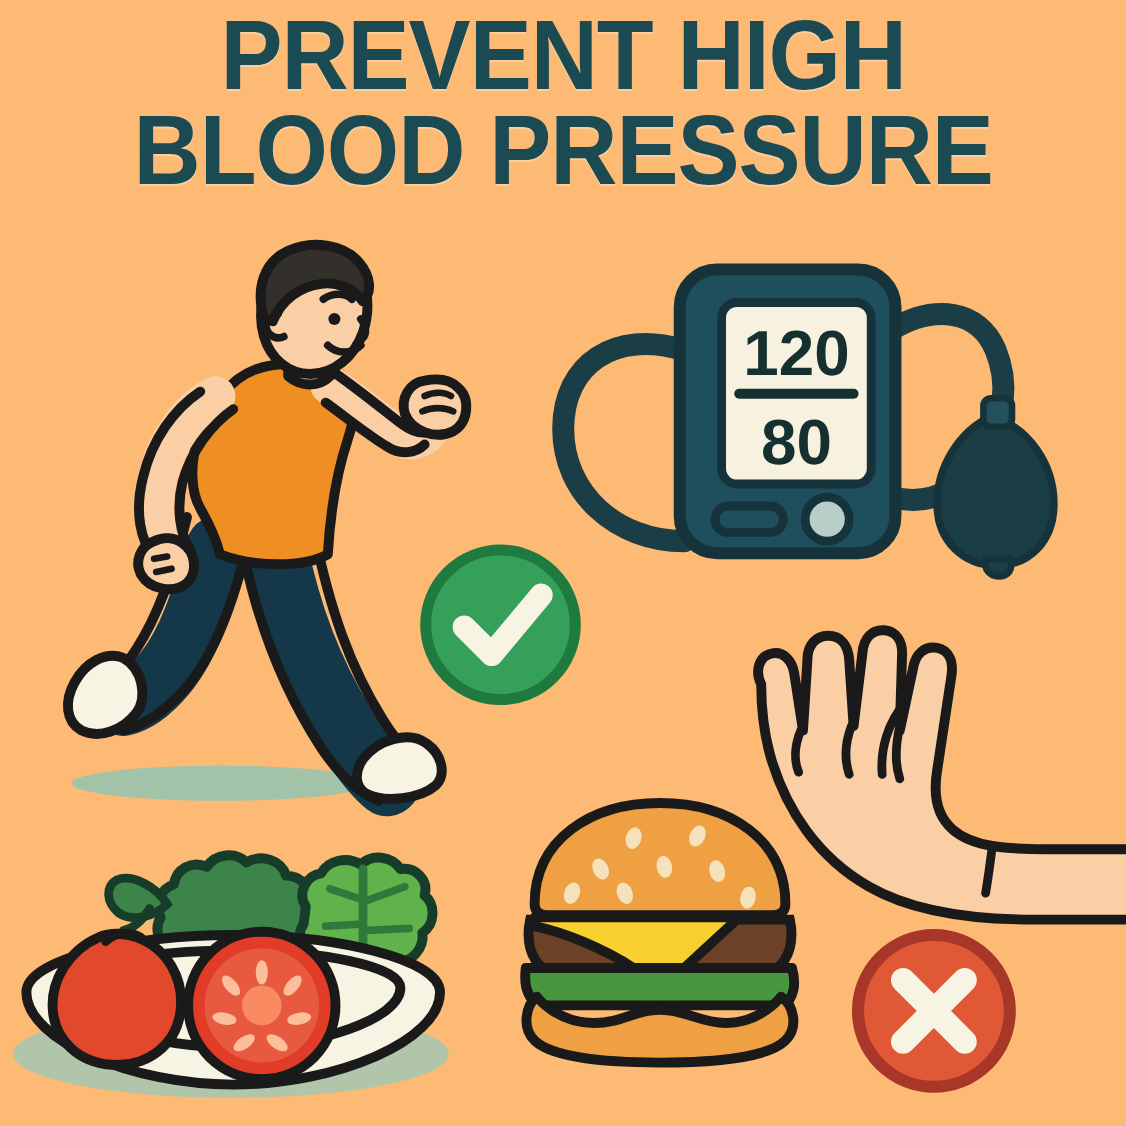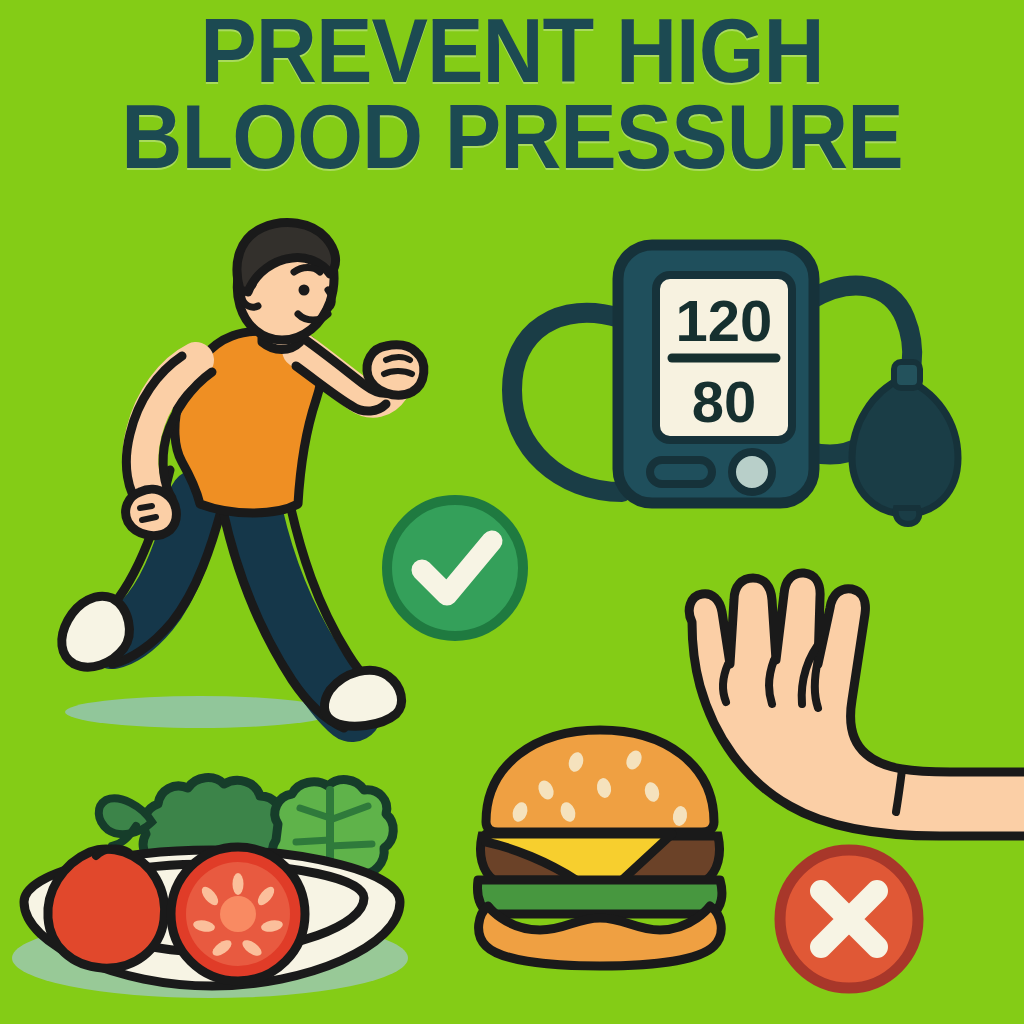--- a/index.html
+++ b/index.html
@@ -4,21 +4,21 @@
 <style>
   html, body {
     margin: 0;
     padding: 0;
     background: #8fb9ab;
   }
   #poster {
     position: relative;
     width: 1024px;
     height: 1024px;
-    background: #84cc16;
+    background: #fdba74;
     overflow: hidden;
     font-family: "Liberation Sans", sans-serif;
   }
   
   .title-block {
     position: absolute;
     top: 8px;
     left: 0;
     width: 1024px;
     text-align: center;

